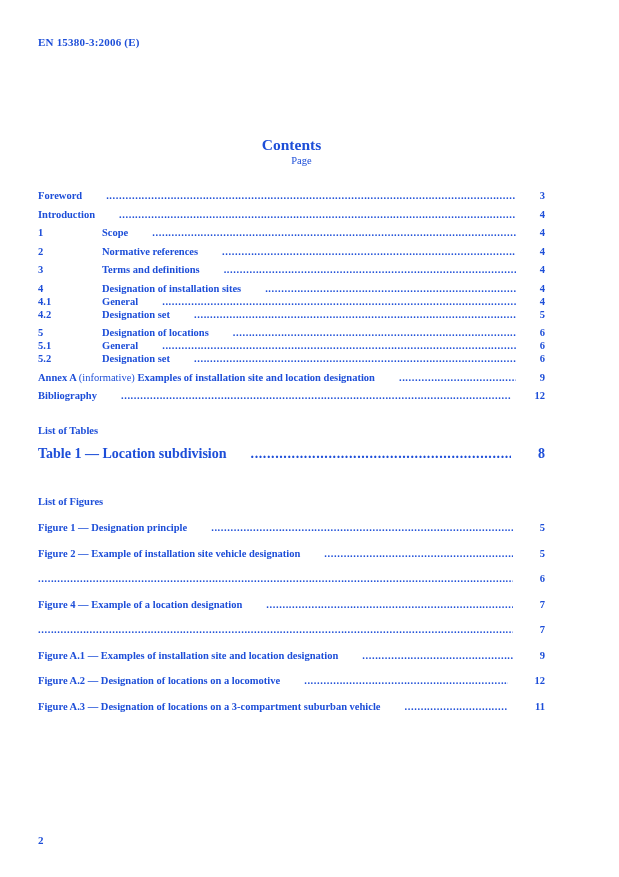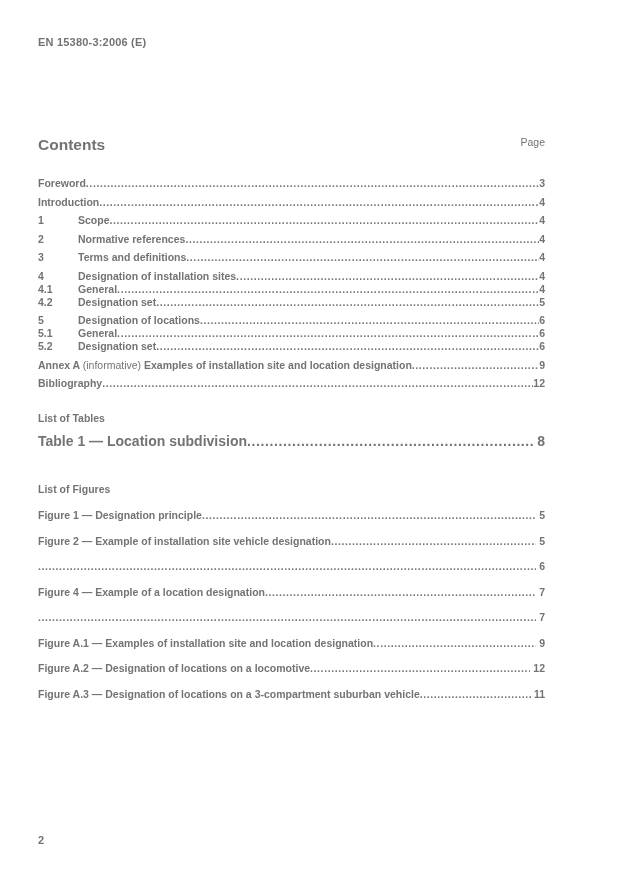--- a/index.html
+++ b/index.html
@@ -5,39 +5,40 @@
   html, body {
     margin: 0;
     padding: 0;
     background: #e8e8e8;
   }
   .page {
     position: relative;
     width: 619px;
     height: 877px;
     background: #ffffff;
-    font-family: Liberation Sans, sans-serif;
-    color: #737373;
+    font-family: Liberation Serif, serif;
+    color: #1d4ed8;
     overflow: hidden;
     margin: 0 auto;
   }
   .content {
     padding: 36px 74px 0 38px; 
   }
   .doc-code {
     font-size: 11px;
     font-weight: bold;
     line-height: 13px;
     letter-spacing: 0.2px;
   }
   .contents-header {
     margin-top: 87px;
     display: flex;
     justify-content: space-between;
-    align-items: flex-start;
+    align-items: center;
+    flex-direction: column;
   }
   .contents-title {
     font-size: 15.5px;
     font-weight: bold;
     line-height: 18px;
     margin: 0;
   }
   .page-label {
     font-size: 10.5px;
     font-weight: normal;
@@ -47,20 +48,21 @@
   .toc {
     margin-top: 23px;
     font-size: 10.5px;
     font-weight: bold;
   }
   .toc-row {
     display: flex;
     align-items: baseline;
     line-height: 12.5px;
     margin-top: 6px;
+    gap: 24px;
   }
   .toc-row.first { margin-top: 0; }
   .toc-row.sub   { margin-top: 0.5px; }
   .toc-num {
     flex: 0 0 40px;
     white-space: nowrap;
   }
   .toc-text {
     white-space: nowrap;
   }

